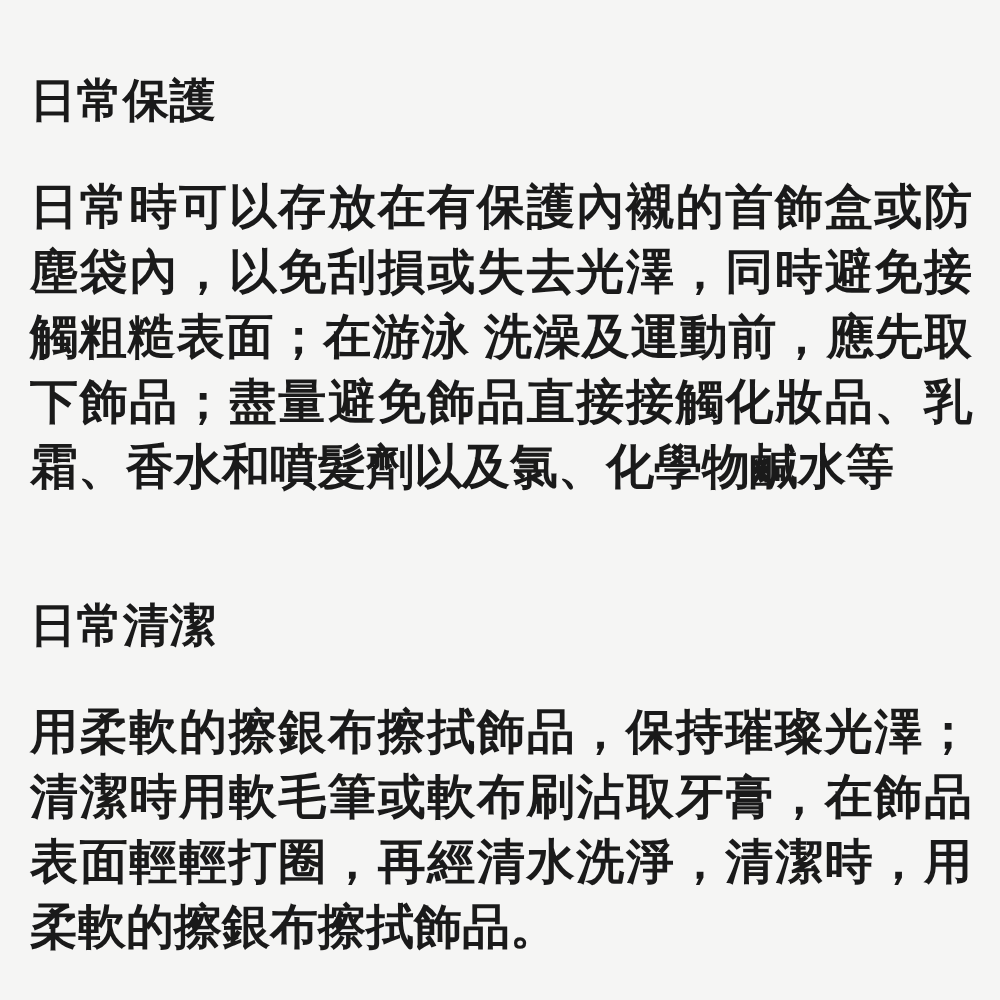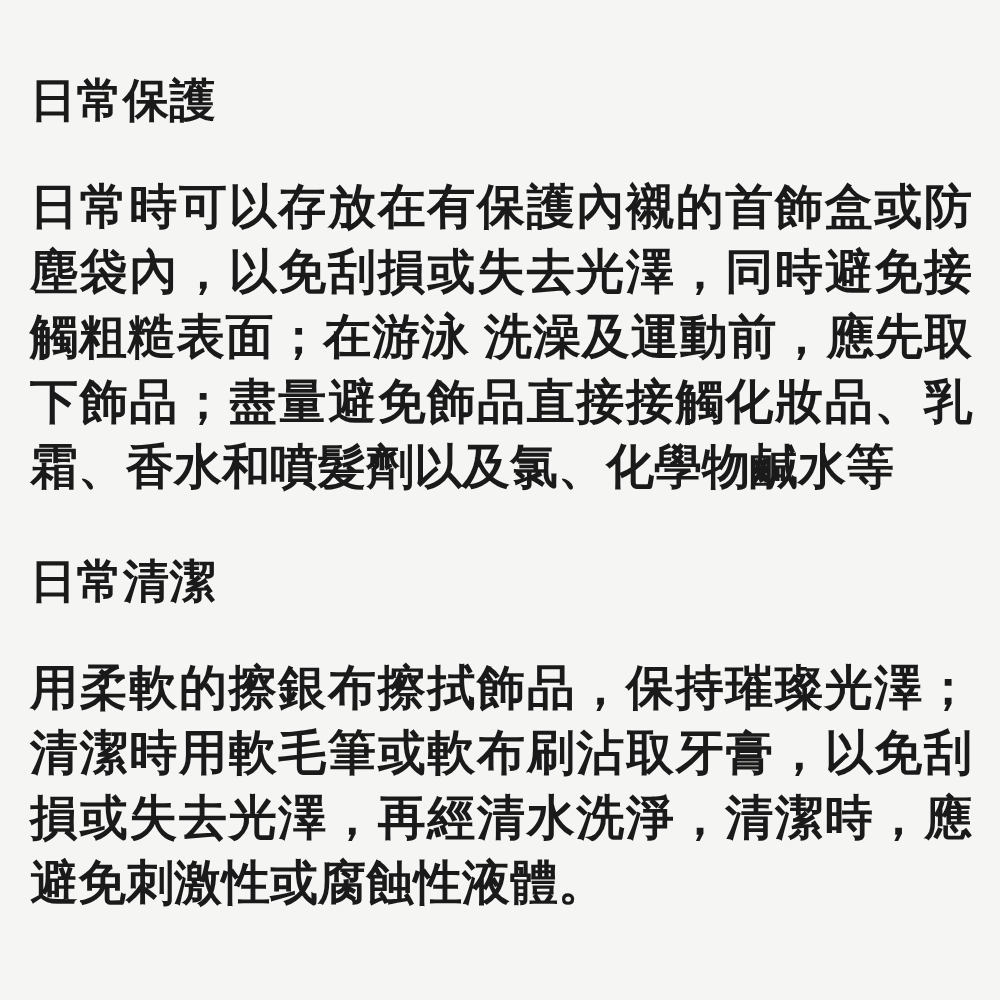--- a/index.html
+++ b/index.html
@@ -16,21 +16,21 @@
   }
   .doc {
     box-sizing: border-box;
     width: 1000px;
     padding: 70px 28px 0 30px;
   }
   .section { 
     display: block;
   }
   .section + .section {
-    margin-top: 52px;
+    margin-top: 96px;
   }
   .section-heading {
     font-size: 46px;
     font-weight: 700;
     line-height: 60px;
     margin: 0 0 44px 0;
     letter-spacing: 0.5px;
   }
   .section-body {
     font-size: 48px;
@@ -48,16 +48,16 @@
 
 <main class="doc">
 
   <section class="section">
     <h2 class="section-heading">日常保護</h2>
     <p class="section-body">日常時可以存放在有保護內襯的首飾盒或防塵袋內，以免刮損或失去光澤，同時避免接觸粗糙表面；在游泳 洗澡及運動前，應先取下飾品；盡量避免飾品直接接觸化妝品、乳霜、香水和噴髮劑以及氯、化學物鹹水等</p>
   </section>
 
   <section class="section">
     <h2 class="section-heading">日常清潔</h2>
-    <p class="section-body">用柔軟的擦銀布擦拭飾品，保持璀璨光澤；清潔時用軟毛筆或軟布刷沾取牙膏，以免刮損或失去光澤，再經清水洗淨，清潔時，應避免刺激性或腐蝕性液體。</p>
+    <p class="section-body">用柔軟的擦銀布擦拭飾品，保持璀璨光澤；清潔時用軟毛筆或軟布刷沾取牙膏，在飾品表面輕輕打圈，再經清水洗淨，清潔時，用柔軟的擦銀布擦拭飾品。</p>
   </section>
 
 </main>
 
 </body></html>

